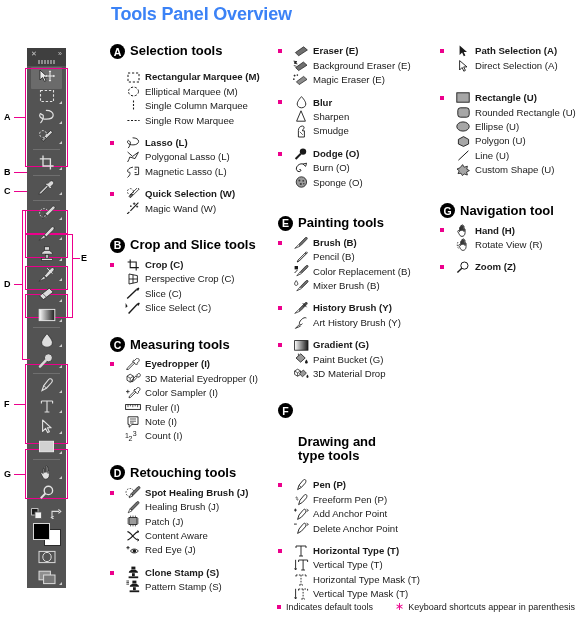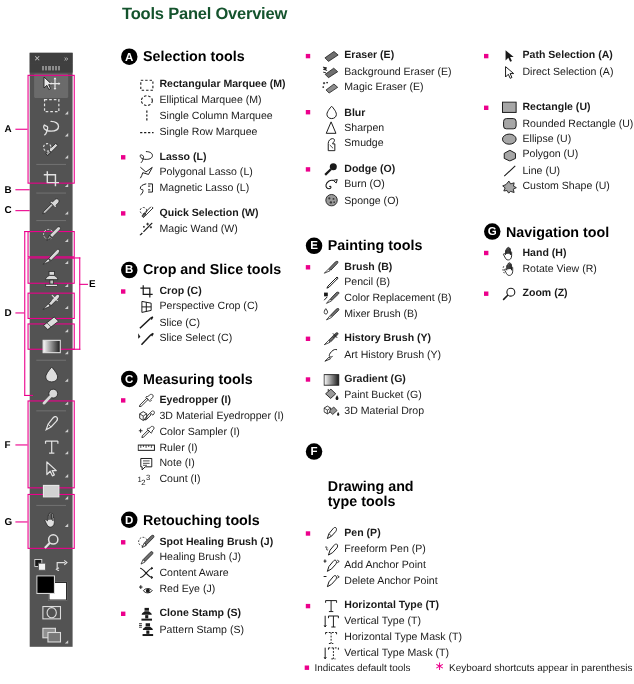--- a/index.html
+++ b/index.html
@@ -13,24 +13,24 @@
     position: relative;
     font-family: "Liberation Sans", "DejaVu Sans", sans-serif;
     color: #000000;
     overflow: hidden;
   }
 
   
   #page-title {
     position: absolute;
     left: 111px; top: 4px;
-    font-size: 15px;
+    font-size: 18px;
     font-weight: bold;
     letter-spacing: -0.2px;
-    color: #14532d;
+    color: #3b82f6;
   }
 
   
   #toolbar-panel {
     position: absolute;
     left: 27px; top: 48px;
     width: 39px; height: 540px;
     background: #535353;
     display: flex;
     flex-direction: column;
@@ -686,20 +686,30 @@
     </div>
     <div class="trow">
       <span class="bullet-cell"></span>
       <span class="icon-cell">
         <svg width="14" height="13" viewBox="0 0 14 13">
             <path d="M12.6 0.8 C12 0.2 11.2 0.4 10.7 1 L4.4 7.4 L6.2 9.2 L12.5 2.8 C13 2.2 13.2 1.4 12.6 0.8 Z" fill="#6f6f6f" stroke="#1a1a1a" stroke-width="0.7"></path>
             <path d="M4 7.8 L2.2 11.8 L6 9.8 Z" fill="none" stroke="#1a1a1a" stroke-width="0.7"></path>
           </svg>
       </span>
       <span class="tlabel">Healing Brush (J)</span>
+    </div>
+    <div class="trow">
+      <span class="bullet-cell"></span>
+      <span class="icon-cell">
+        <svg width="14" height="12" viewBox="0 0 14 12">
+            <rect x="3" y="2.4" width="8" height="7.2" fill="#9b9b9b" stroke="#1a1a1a" stroke-width="0.8"></rect>
+            <path d="M4.6 2.4 L4.6 0.6 M7 2.4 L7 0.6 M9.4 2.4 L9.4 0.6 M4.6 9.6 L4.6 11.4 M7 9.6 L7 11.4 M9.4 9.6 L9.4 11.4 M3 4 L1.2 4 M3 6 L1.2 6 M3 8 L1.2 8 M11 4 L12.8 4 M11 6 L12.8 6 M11 8 L12.8 8" stroke="#1a1a1a" stroke-width="0.7"></path>
+          </svg>
+      </span>
+      <span class="tlabel">Patch (J)</span>
     </div>
     <div class="trow">
       <span class="bullet-cell"></span>
       <span class="icon-cell">
         <svg width="14" height="12" viewBox="0 0 14 12">
             <path d="M1.4 1.6 C4.6 1.6 8.6 10 12.4 10 M12.4 1.6 C9 1.6 5 10 1.4 10" fill="none" stroke="#1a1a1a" stroke-width="1.1"></path>
             <path d="M11.4 0.6 L13 1.6 L11.4 2.6 M11.4 8.8 L13 10 L11.4 11" fill="none" stroke="#1a1a1a" stroke-width="0.9"></path>
           </svg>
       </span>
       <span class="tlabel">Content Aware</span>

